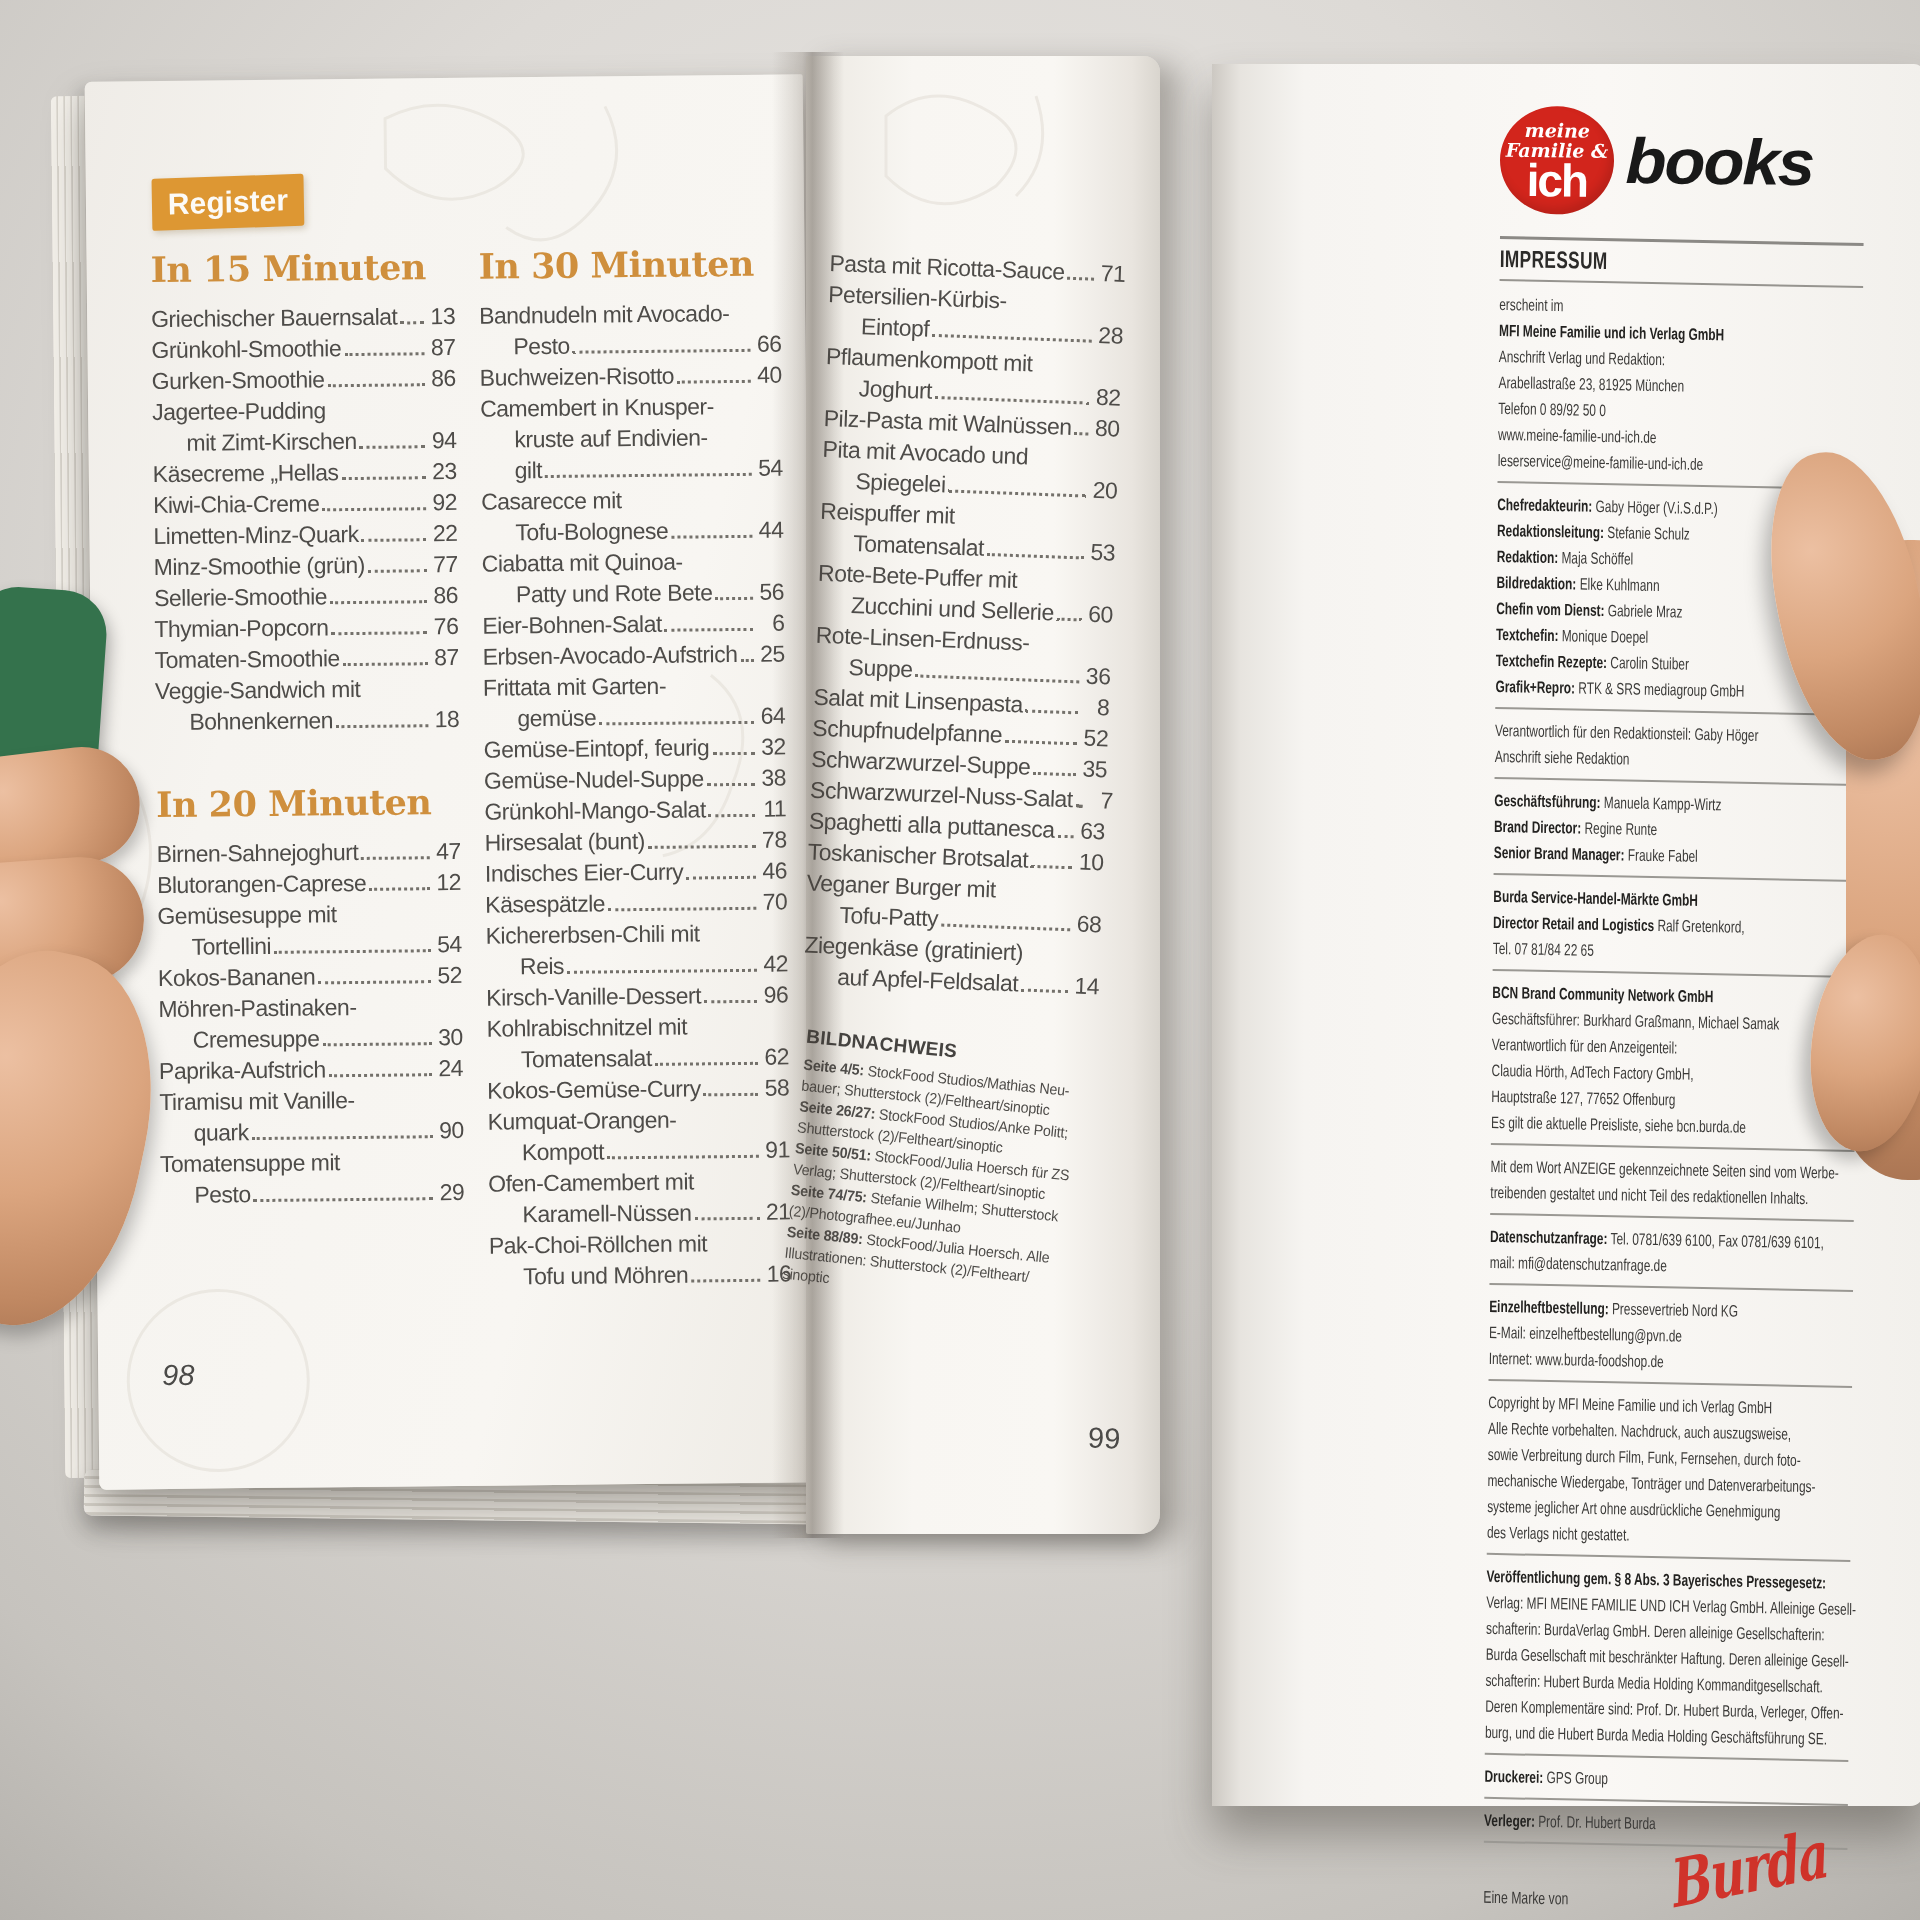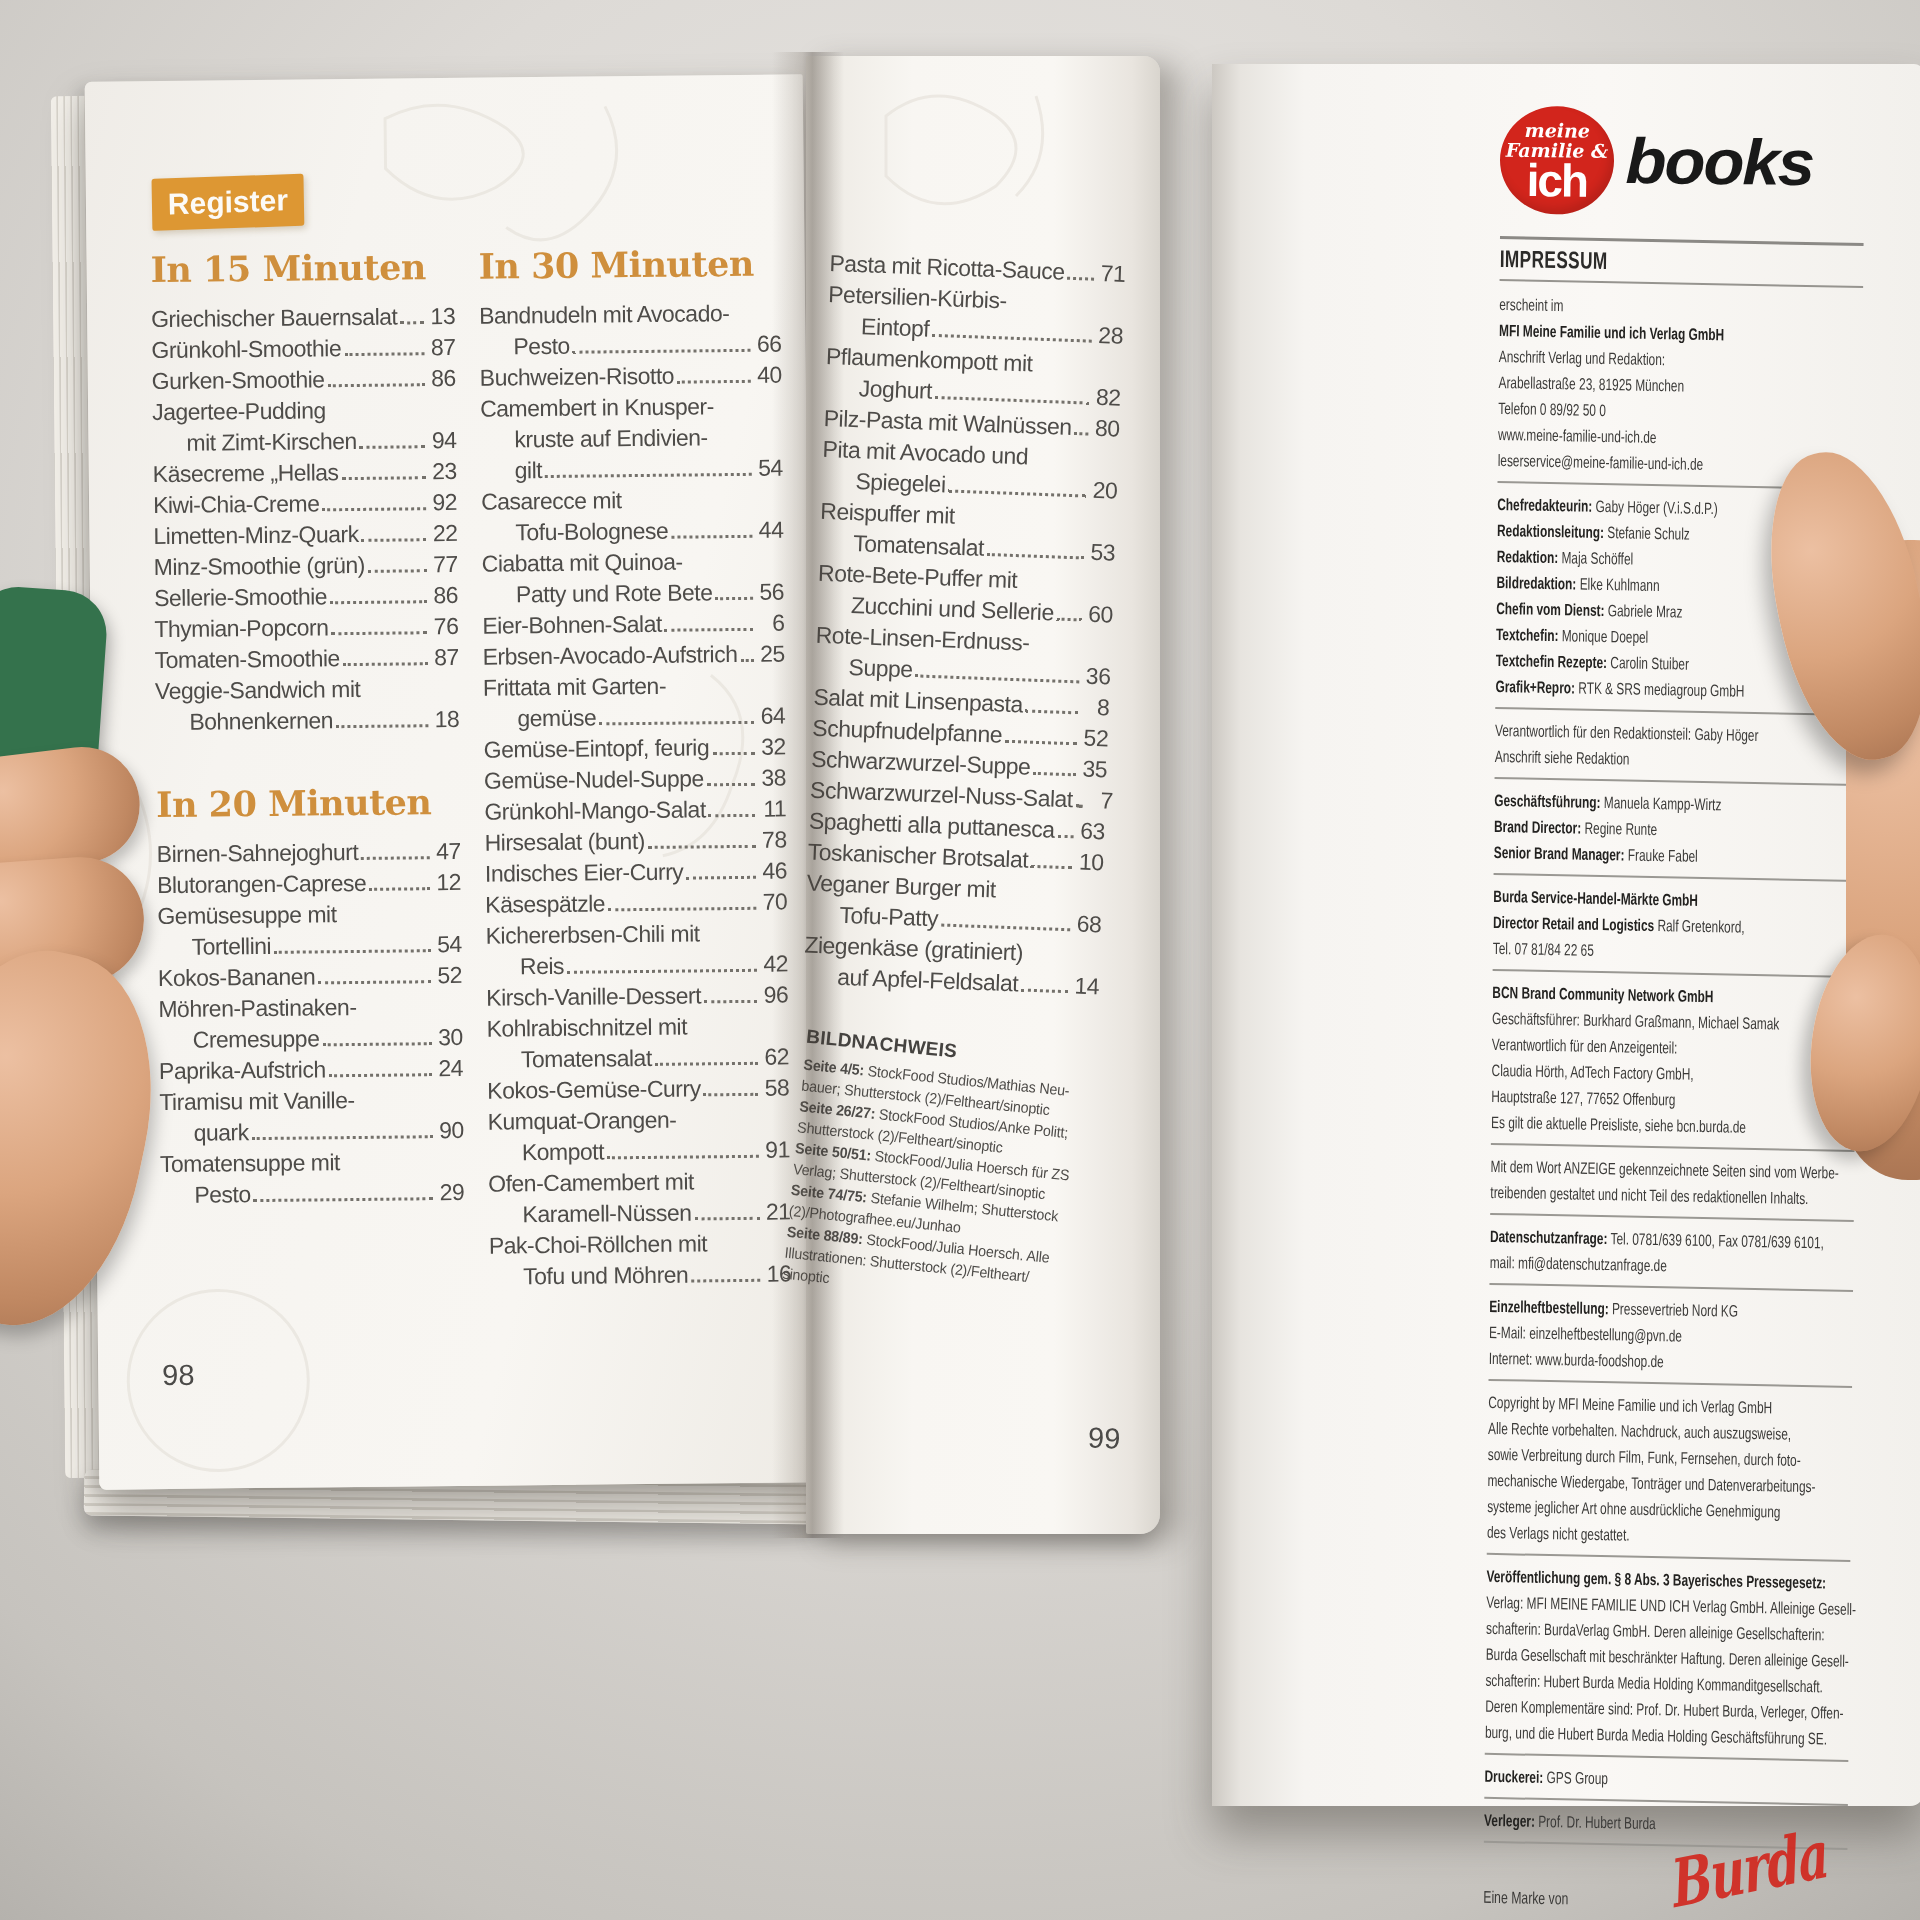--- a/index.html
+++ b/index.html
@@ -513,21 +513,21 @@
           <span class="tt">Pak-Choi-Röllchen mit</span>
         </div>
         <div class="toc-row ind">
           <span class="tt">Tofu und Möhren</span>
           <span class="dots"></span>
           <span class="num">16</span>
         </div>
       </div>
   </div>
 
-  <div class="abs pageno" style="left:64px;top:1278px;">98</div>
+  <div class="abs pageno" style="left:64px;top:1278px;font-style:italic;">98</div>
 </div>
 
 <div class="abs register-page">
   <svg class="abs wm" width="354" height="300" viewBox="0 0 354 300">
     <g fill="none" stroke="#e8e4dd" stroke-width="3">
       <path d="M80 60 q50 -40 110 0 q40 30 0 70 q-60 40 -110 -10 z"></path>
       <path d="M230 40 q20 60 -20 100"></path>
     </g>
   </svg>
   <div class="abs rp-content">

